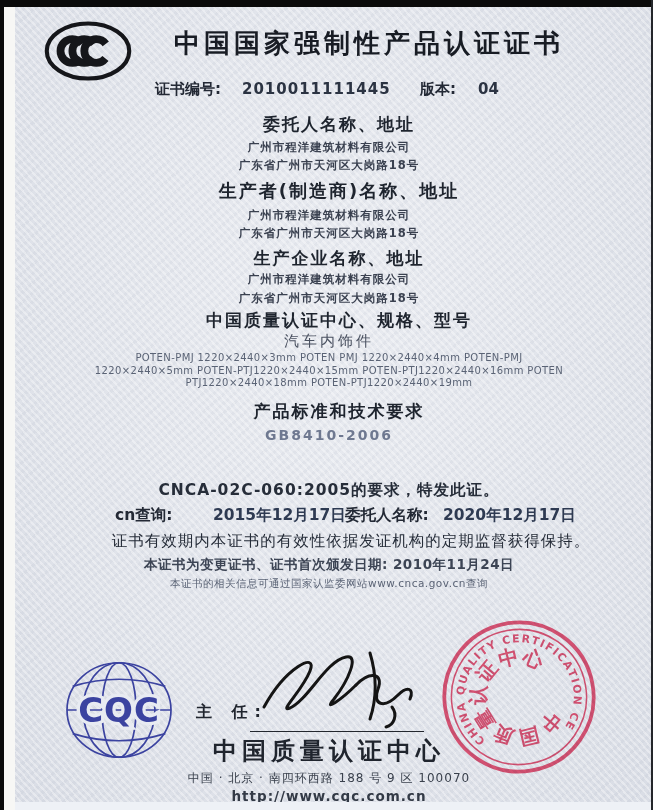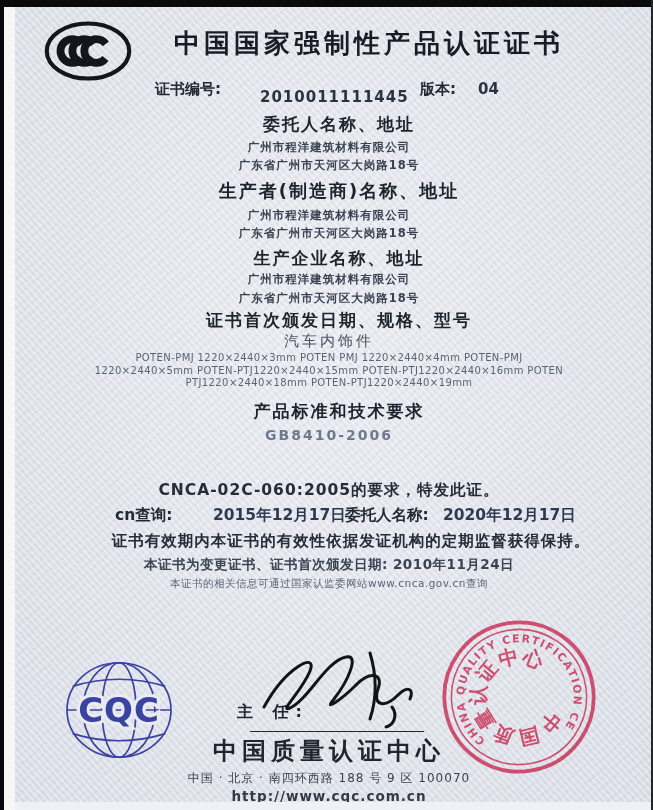--- a/index.html
+++ b/index.html
@@ -21,39 +21,39 @@
   .edge-top{position:absolute;left:0;top:0;width:653px;height:7px;background:#0a0a0a;z-index:9;}
   .edge-left-black{position:absolute;left:0;top:0;width:4px;height:810px;background:#0a0a0a;z-index:9;}
   .edge-left-white{position:absolute;left:4px;top:7px;width:11px;height:803px;background:#f7f7f5;z-index:8;}
   .edge-right{position:absolute;right:0;top:0;width:2px;height:810px;background:#24262b;z-index:9;}
   .edge-bottom{position:absolute;left:15px;right:2px;bottom:0;height:8px;background:#eef1f6;z-index:8;}
 
   .line{position:absolute;left:15px;right:10px;text-align:center;color:#222833;}
   .title{top:26px;left:130px;right:45px;font-size:26px;font-weight:bold;letter-spacing:4px;color:#181c24;}
   .certno-row{position:absolute;top:80px;left:0;width:521px;height:22px;font-size:15px;font-weight:bold;color:#232935;}
   .certno-label{position:absolute;left:155px;}
-  .certno-value{position:absolute;left:260px;letter-spacing:1px;color:#2b3342;margin-top:8px;}
+  .certno-value{position:absolute;left:242px;letter-spacing:1px;color:#2b3342;}
   .version-label{position:absolute;left:420px;}
   .version-value{position:absolute;left:478px;color:#2b3342;}
 
   .h1{font-size:17px;font-weight:bold;letter-spacing:2px;color:#1e242e;padding-left:20px;}
   .small{font-size:11.5px;font-weight:600;letter-spacing:1px;color:#3a4150;}
   .models{top:352px;left:85px;right:80px;font-size:10px;line-height:12.5px;font-weight:500;color:#5a6375;letter-spacing:.4px;}
   .gb{font-size:14px;letter-spacing:2px;color:#6e7890;font-weight:600;}
   .statement{font-size:15.5px;font-weight:bold;line-height:23px;color:#262d39;letter-spacing:1px;}
   .daterow{position:absolute;top:505px;left:0;width:653px;font-size:15.5px;font-weight:bold;color:#232935;}
   .d1{position:absolute;left:115px;}
   .d2{position:absolute;left:213px;color:#2e3a52;}
   .d3{position:absolute;left:345px;}
   .d4{position:absolute;left:443px;color:#2e3a52;}
-  .validity{top:531px;font-size:15.5px;font-weight:bold;letter-spacing:1px;color:#262d39;margin-left:44px;}
+  .validity{top:531px;font-size:15.5px;font-weight:normal;letter-spacing:1px;color:#262d39;margin-left:44px;}
   .change{top:556px;font-size:13.5px;font-weight:600;letter-spacing:.5px;color:#3c4454;}
   .info{top:577px;font-size:10.5px;color:#59627466;color:#5a6375;letter-spacing:.5px;}
 
-  .director{position:absolute;left:196px;top:702px;font-size:16px;font-weight:600;letter-spacing:7px;color:#20252e;margin-left:41px;}
+  .director{position:absolute;left:196px;top:702px;font-size:16px;font-weight:600;letter-spacing:7px;color:#20252e;}
   .sig-line{position:absolute;left:250px;top:731px;width:174px;border-bottom:1.6px solid #23272e;}
   .orgname{top:735px;font-size:24px;font-weight:bold;letter-spacing:5px;color:#20252e;}
   .orgaddr{top:770px;font-size:12px;font-weight:500;letter-spacing:1px;color:#3a414d;}
   .orgurl{top:788px;font-size:13.5px;font-weight:bold;letter-spacing:1px;color:#333a46;}
 
   .ccc-logo{position:absolute;left:42px;top:18px;width:92px;height:66px;}
   .cqc-logo{position:absolute;left:60px;top:658px;width:118px;height:104px;}
   .seal{position:absolute;left:434px;top:612px;width:170px;height:170px;opacity:.92;mix-blend-mode:multiply;}
   .signature{position:absolute;left:252px;top:645px;width:185px;height:92px;}
 </style>
@@ -82,21 +82,21 @@
   <div class="line small" style="top:158px">广东省广州市天河区大岗路18号</div>
 
   <div class="line h1" style="top:179px;font-size:18px">生产者(制造商)名称、地址</div>
   <div class="line small" style="top:208px">广州市程洋建筑材料有限公司</div>
   <div class="line small" style="top:226px">广东省广州市天河区大岗路18号</div>
 
   <div class="line h1" style="top:247px">生产企业名称、地址</div>
   <div class="line small" style="top:272px">广州市程洋建筑材料有限公司</div>
   <div class="line small" style="top:291px">广东省广州市天河区大岗路18号</div>
 
-  <div class="line h1" style="top:309px">证书首次颁发日期、规格、型号</div>
+  <div class="line h1" style="top:309px">中国质量认证中心、规格、型号</div>
   <div class="line" style="top:332px;font-size:15px;font-weight:500;letter-spacing:3px;color:#4a5160">汽车内饰件</div>
   <div class="line models">POTEN-PMJ 1220×2440×3mm POTEN PMJ 1220×2440×4mm POTEN-PMJ 1220×2440×5mm POTEN-PTJ1220×2440×15mm POTEN-PTJ1220×2440×16mm POTEN PTJ1220×2440×18mm POTEN-PTJ1220×2440×19mm</div>
 
   <div class="line h1" style="top:400px">产品标准和技术要求</div>
   <div class="line gb" style="top:427px">GB8410-2006</div>
 
   <div class="line statement" style="top:479px">CNCA-02C-060:2005的要求，特发此证。</div>
 
   <div class="daterow">
     <span class="d1">cn查询:</span>

